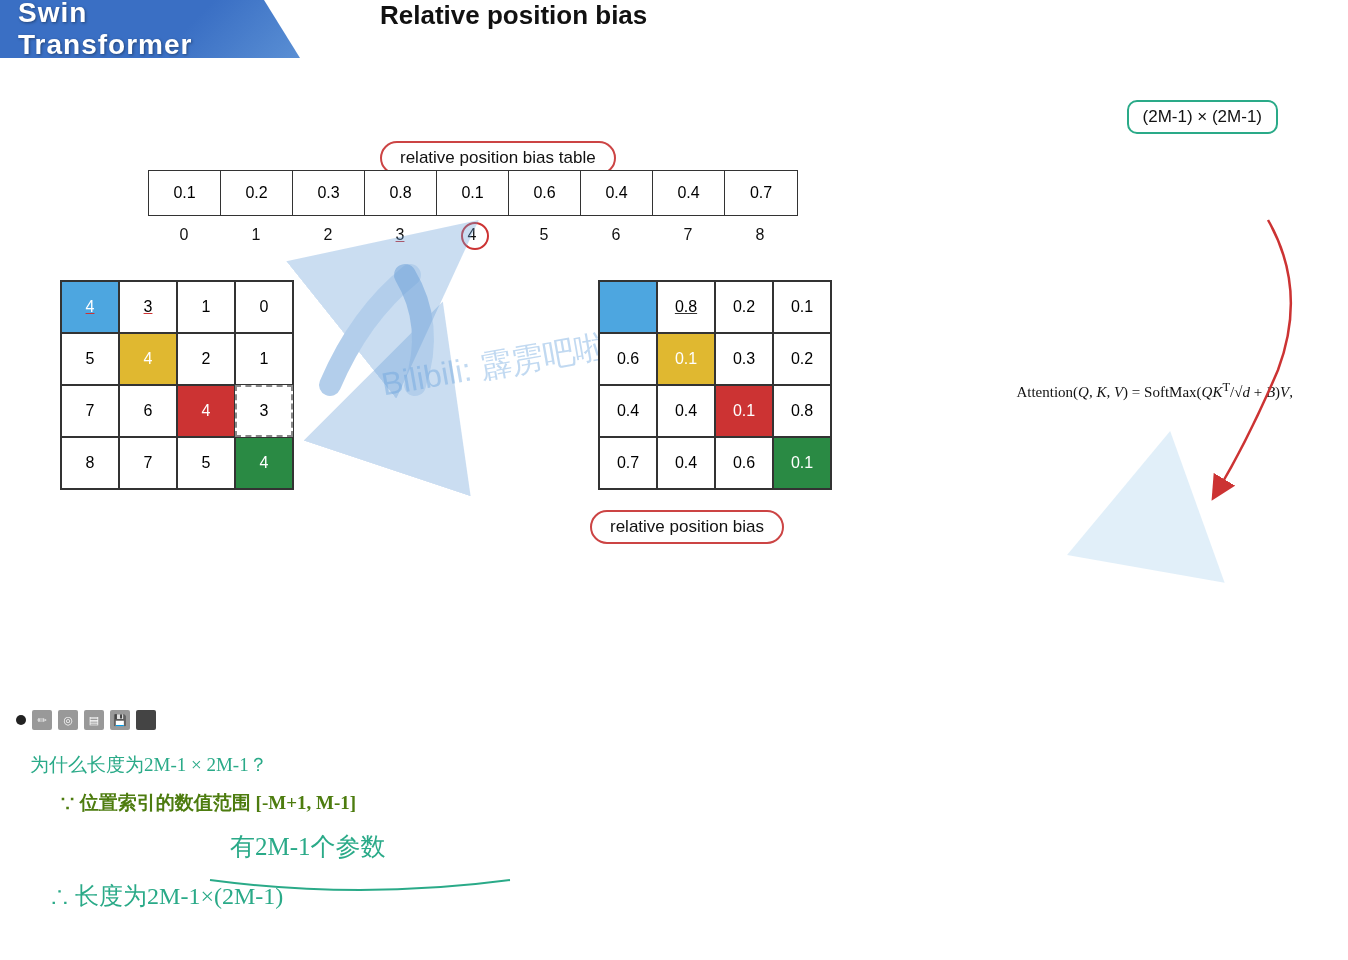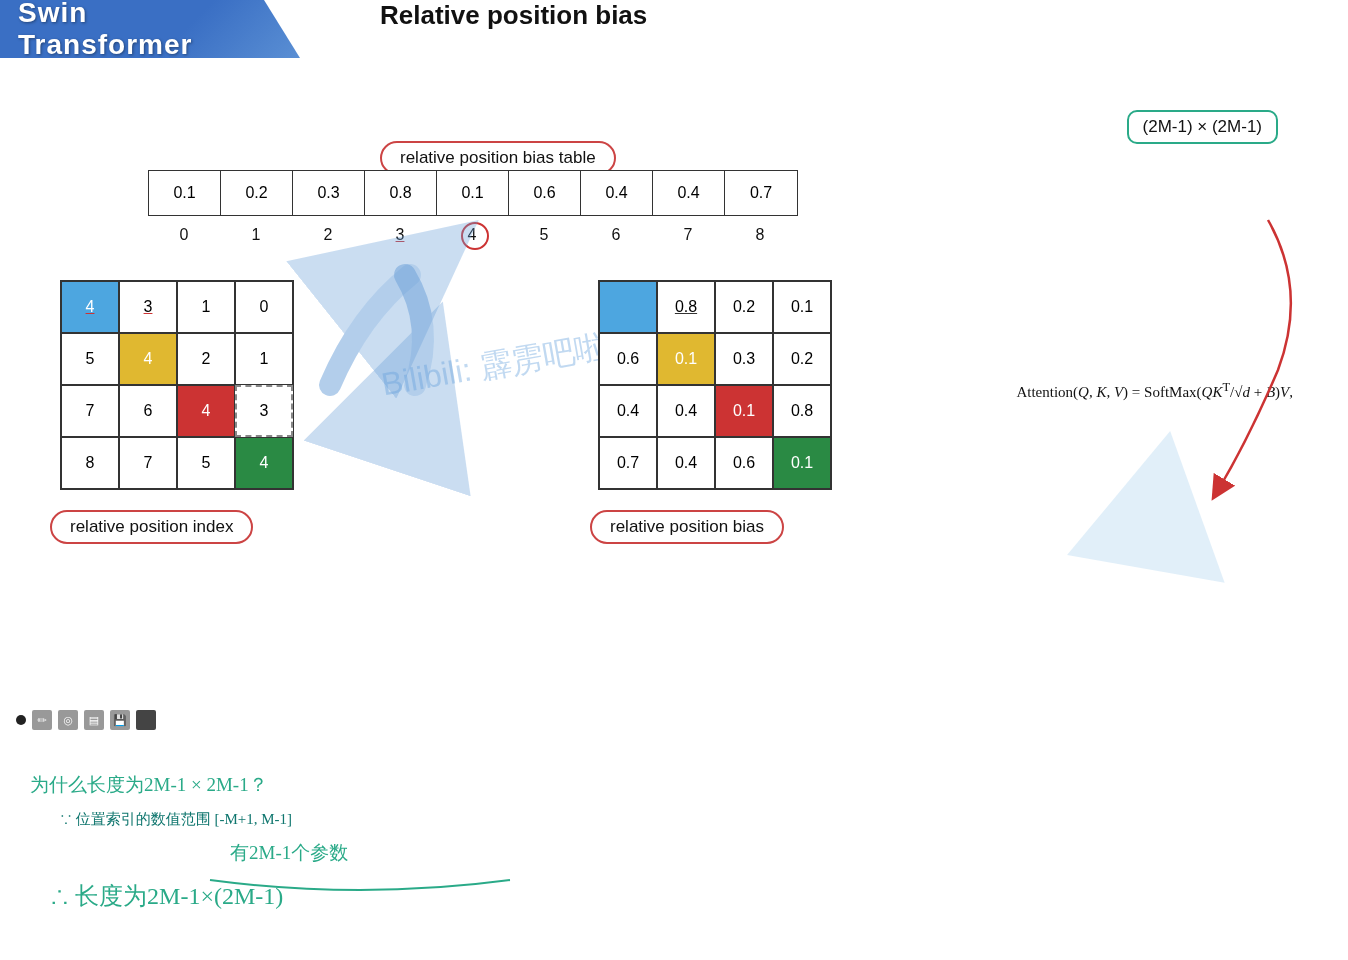--- a/index.html
+++ b/index.html
@@ -173,21 +173,21 @@
   </div>
   <span class="header-title">Relative position bias</span>
 </div>
 
 <div class="main">
 
   <div style="position:absolute; top:50px; left:380px;margin-top:31px;">
     <span class="bubble-label">relative position bias table</span>
   </div>
 
-  <div style="position:absolute; top:50px; right:70px;">
+  <div style="position:absolute; top:40px; right:70px;">
     <span class="bubble-label-teal">(2M-1) × (2M-1)</span>
   </div>
 
   <div style="position:absolute; top:110px; left:148px;">
     <div class="table-1d">
       <div class="table-1d-cell">0.1</div>
       <div class="table-1d-cell">0.2</div>
       <div class="table-1d-cell">0.3</div>
       <div class="table-1d-cell">0.8</div>
       <div class="table-1d-cell">0.1</div>
@@ -245,23 +245,20 @@
       
       <div class="grid-row">
         <div class="grid-cell">8</div>
         <div class="grid-cell">7</div>
         <div class="grid-cell">5</div>
         <div class="grid-cell green-bg">4</div>
       </div>
     </div>
   </div>
 
-  <div style="position:absolute; top:450px; left:50px;">
-    <span class="bubble-label">relative position index</span>
-  </div>
 
   <svg style="position:absolute; top:195px; left:300px; overflow:visible;" width="200" height="140">
     <defs>
       <marker id="ah1" markerWidth="8" markerHeight="8" refX="4" refY="4" orient="auto">
         <path d="M0,0 L8,4 L0,8 Z" fill="#6a9fd8" opacity="0.7"></path>
       </marker>
     </defs>
     <path d="M 30 130 Q 60 60 110 20" stroke="#6a9fd8" stroke-width="22" fill="none" opacity="0.5" stroke-linecap="round" marker-end="url(#ah1)"></path>
   </svg>
 
@@ -325,24 +322,24 @@
     </defs>
     <path d="M 160 10 Q 200 80 170 160 Q 140 230 110 280" stroke="#cc3333" stroke-width="2.5" fill="none" marker-end="url(#red-arrow)"></path>
   </svg>
 
   <div class="triangle-watermark"></div>
 
   <div style="position:absolute; bottom:40px; left:30px;margin-top:16px;">
     <div style="color:#2aaa88; font-size:19px; font-family:serif; line-height:2;">
       <span>为什么长度为2M-1 × 2M-1？</span>
     </div>
-    <div style="color:#0f766e; font-size:15px; font-family:serif; line-height:2; margin-left:30px;">
+    <div style="color:#4d7c0f; font-size:19px; font-family:serif; line-height:2; margin-left:30px;font-weight:bold;">
       <span>∵ 位置索引的数值范围 [-M+1, M-1]</span>
     </div>
-    <div style="color:#2aaa88; font-size:19px; font-family:serif; line-height:2; margin-left:200px;">
+    <div style="color:#2aaa88; font-size:25px; font-family:serif; line-height:2; margin-left:200px;">
       <span>有2M-1个参数</span>
     </div>
     <div style="color:#2aaa88; font-size:24px; font-family:serif; line-height:2; margin-left:20px;">
       <span>∴ 长度为2M-1×(2M-1)</span>
     </div>
   </div>
 
   <div style="position:absolute; bottom:230px; left:16px; display:flex; align-items:center; gap:6px;">
     <div style="width:10px;height:10px;background:#222;border-radius:50%;"></div>
     <div style="width:20px;height:20px;background:#999;border-radius:2px;display:flex;align-items:center;justify-content:center;font-size:11px;color:#fff;">✏</div>

